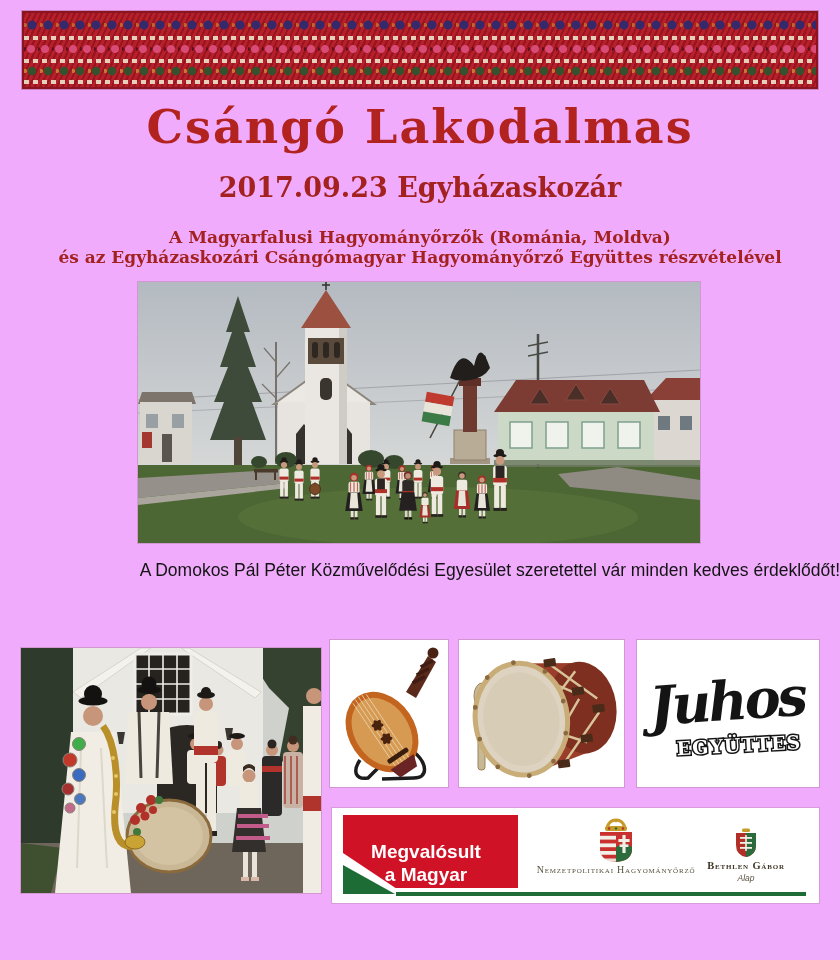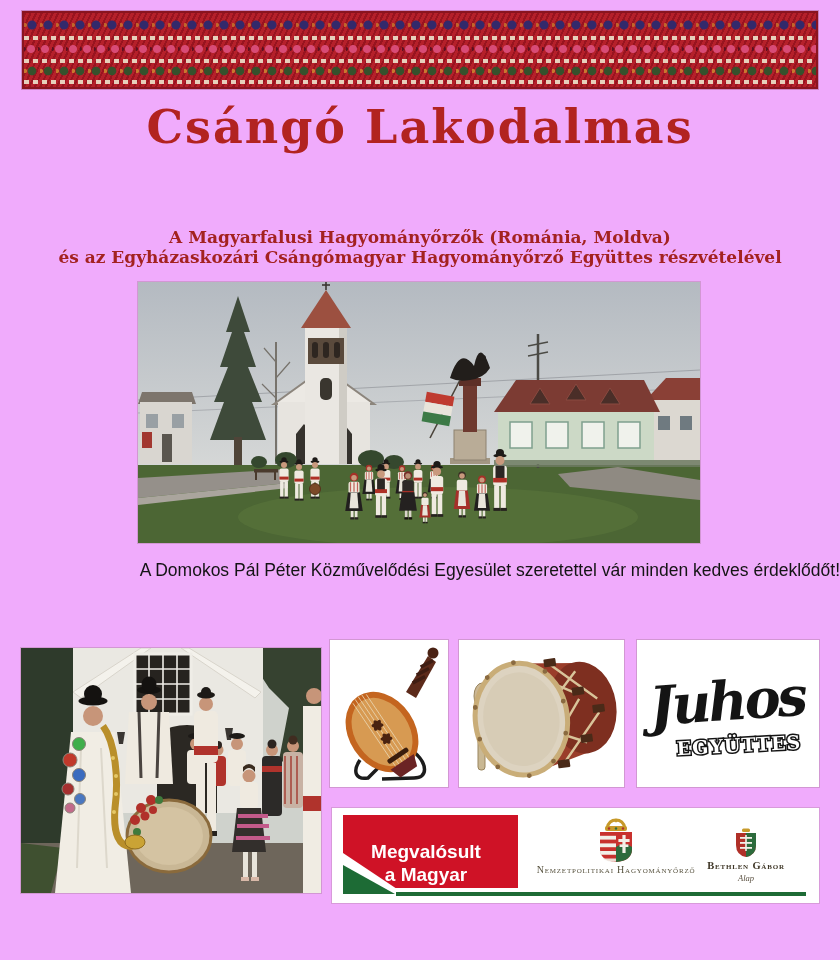--- a/index.html
+++ b/index.html
@@ -58,37 +58,38 @@
   .ministry{position:absolute;left:154px;top:56px;width:260px;text-align:center;
     font-family:"Liberation Serif",serif;font-variant:small-caps;color:#57523e;}
   .min1{font-size:12px;letter-spacing:1.4px;font-weight:bold;}
   .min2{font-size:10px;letter-spacing:.8px;}
   .coa{position:absolute;left:265px;top:10px;}
   .bga-shield{position:absolute;left:402px;top:20px;}
   .bga-name{position:absolute;left:334px;top:52px;width:160px;text-align:center;
     font-family:"Liberation Serif",serif;font-variant:small-caps;font-weight:bold;font-size:10.5px;
     letter-spacing:.8px;color:#3f3727;}
   .bga-sub{position:absolute;left:334px;top:65px;width:160px;text-align:center;
-    font-family:Liberation Serif, serif;font-style:italic;font-size:8.5px;color:#5a5040;}
+    font-family:Liberation Sans, sans-serif;font-style:italic;font-size:8.5px;color:#5a5040;}
 </style>
 </head>
 <body>
 
 <div class="poster">
 
   <div class="band">
     <div class="row row-blue"></div>
     <div class="row row-dash d1"></div>
     <div class="row row-pink"></div>
     <div class="row row-dash d2"></div>
     <div class="row row-green"></div>
     <div class="row row-dash d3"></div>
   </div>
 
   <div class="title">Csángó Lakodalmas</div>
+  <div class="dateloc">2017.09.23 Egyházaskozár</div>
   <div class="subline s1">A Magyarfalusi Hagyományőrzők (Románia, Moldva)</div>
   <div class="subline s2">és az Egyházaskozári Csángómagyar Hagyományőrző Együttes részvételével</div>
 
   <div class="imgbox mainphoto">
     <svg viewBox="0 0 562 261">
       <defs>
         <linearGradient id="sky" x1="0" y1="0" x2="0" y2="1">
           <stop offset="0" stop-color="#b4bac1"></stop>
             <stop offset="1" stop-color="#d7d9d8"></stop>
         </linearGradient>

